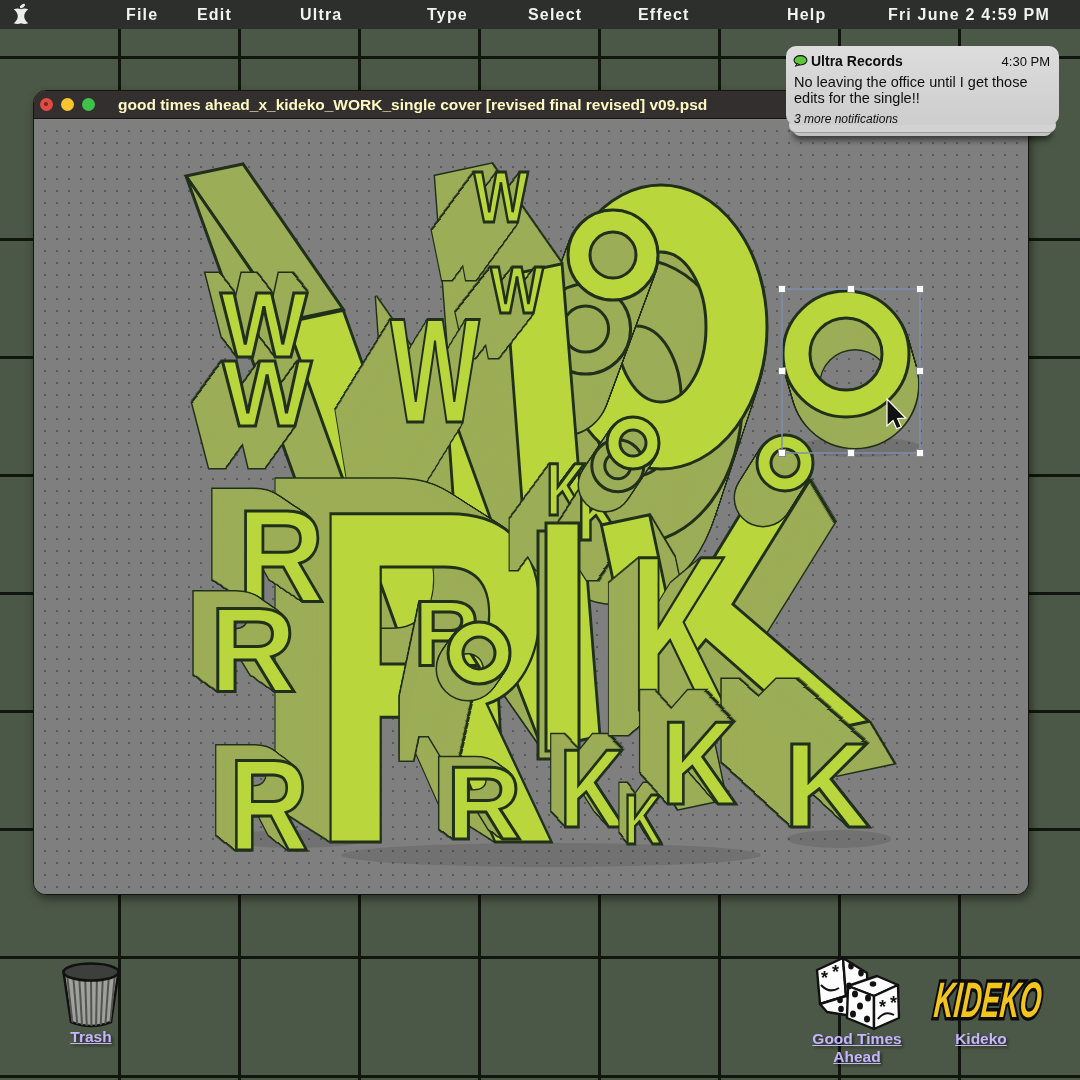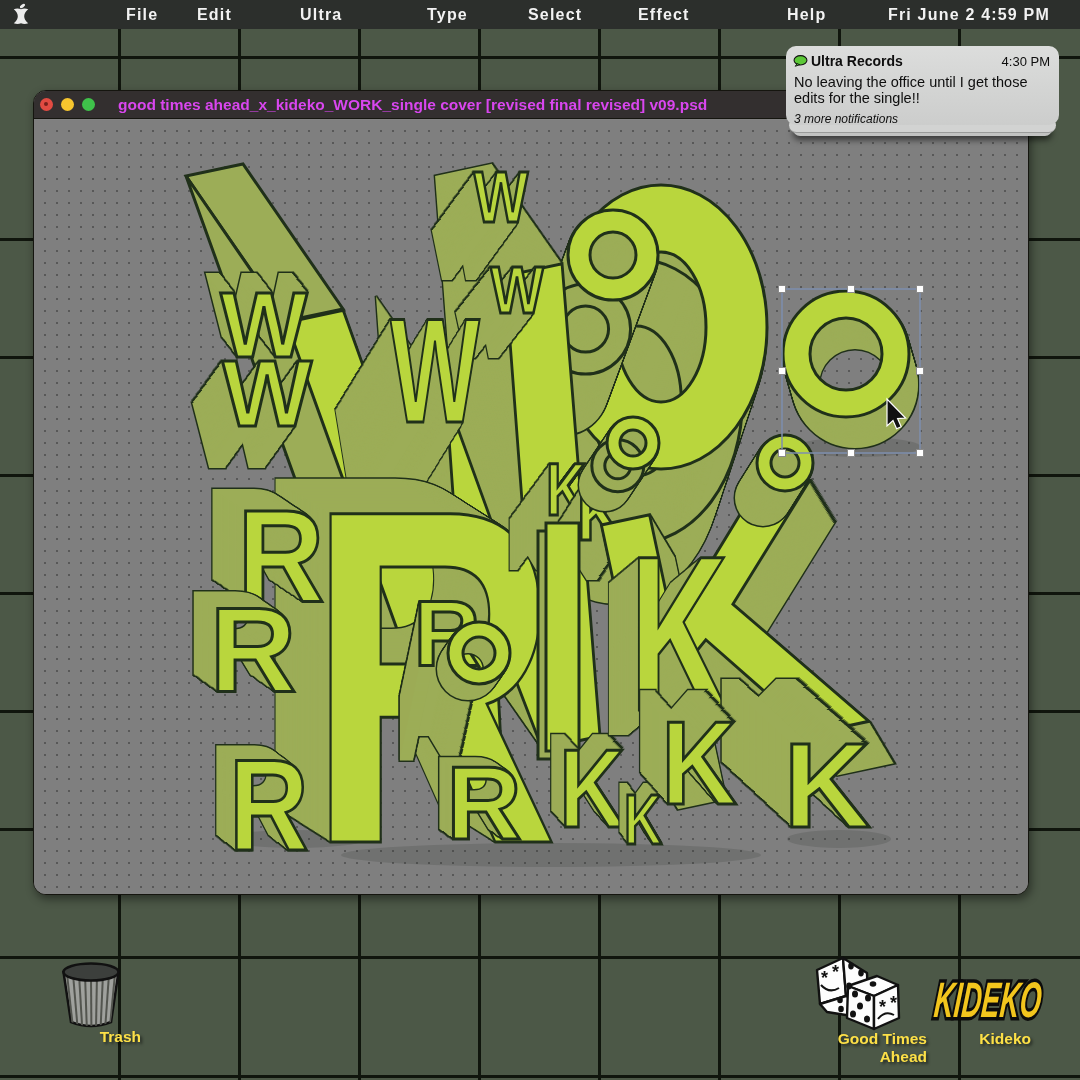--- a/index.html
+++ b/index.html
@@ -5,29 +5,29 @@
  .vl{position:absolute;top:0;bottom:0;width:3px;background:#10150d;}
  .hl{position:absolute;left:0;right:0;height:3px;background:#10150d;}
  #menubar{position:absolute;left:0;top:0;width:1080px;height:29px;background:#2c2f2c;z-index:30;}
  #menubar .item{position:absolute;top:6px;color:#f2f2f2;font-weight:bold;font-size:16px;letter-spacing:1.2px;}
  #win{position:absolute;left:33px;top:90px;width:994px;height:803px;background:#828282;
       border:1.5px solid #15150f;border-radius:13px;overflow:hidden;
       box-shadow:2px 4px 10px rgba(0,0,0,.45);z-index:5;}
  #titlebar{position:absolute;left:0;top:0;right:0;height:27px;background:#332f2f;
       border-bottom:1.5px solid #15150f;}
  .tl{position:absolute;top:6.5px;width:13px;height:13px;border-radius:50%;}
- #titlebar .txt{position:absolute;left:84px;top:4.5px;color:#d946ef;font-weight:bold;font-size:15.5px;}
+ #titlebar .txt{position:absolute;left:84px;top:4.5px;color:#fef9c3;font-weight:bold;font-size:15.5px;}
  #content{position:absolute;left:0;top:28.5px;right:0;bottom:0;background:#7f7f7f;
       background-image:radial-gradient(#585858 1.3px,transparent 1.5px);
       background-size:12px 12px;background-position:5px 5px;}
  #notif{position:absolute;left:786px;top:46px;width:273px;height:79px;z-index:40;
       background:linear-gradient(#dcdddc,#cccdcc);border-radius:10px;}
  .nt{position:absolute;color:#0e0e0e;}
- #icons .label{position:absolute;color:#fde047;font-weight:bold;font-size:15.5px;
-      text-shadow:2px 2px 3px rgba(0,0,0,.55);text-align:right;}
+ #icons .label{position:absolute;color:#c4b5fd;font-weight:bold;font-size:15.5px;
+      text-shadow:2px 2px 3px rgba(0,0,0,.55);text-align:center;text-decoration:underline;}
 </style></head><body>
 <div class="vl" style="left:118px"></div>
 <div class="vl" style="left:238px"></div>
 <div class="vl" style="left:358px"></div>
 <div class="vl" style="left:478px"></div>
 <div class="vl" style="left:598px"></div>
 <div class="vl" style="left:718px"></div>
 <div class="vl" style="left:838px"></div>
 <div class="vl" style="left:958px"></div>
 <div class="hl" style="top:56px"></div>

